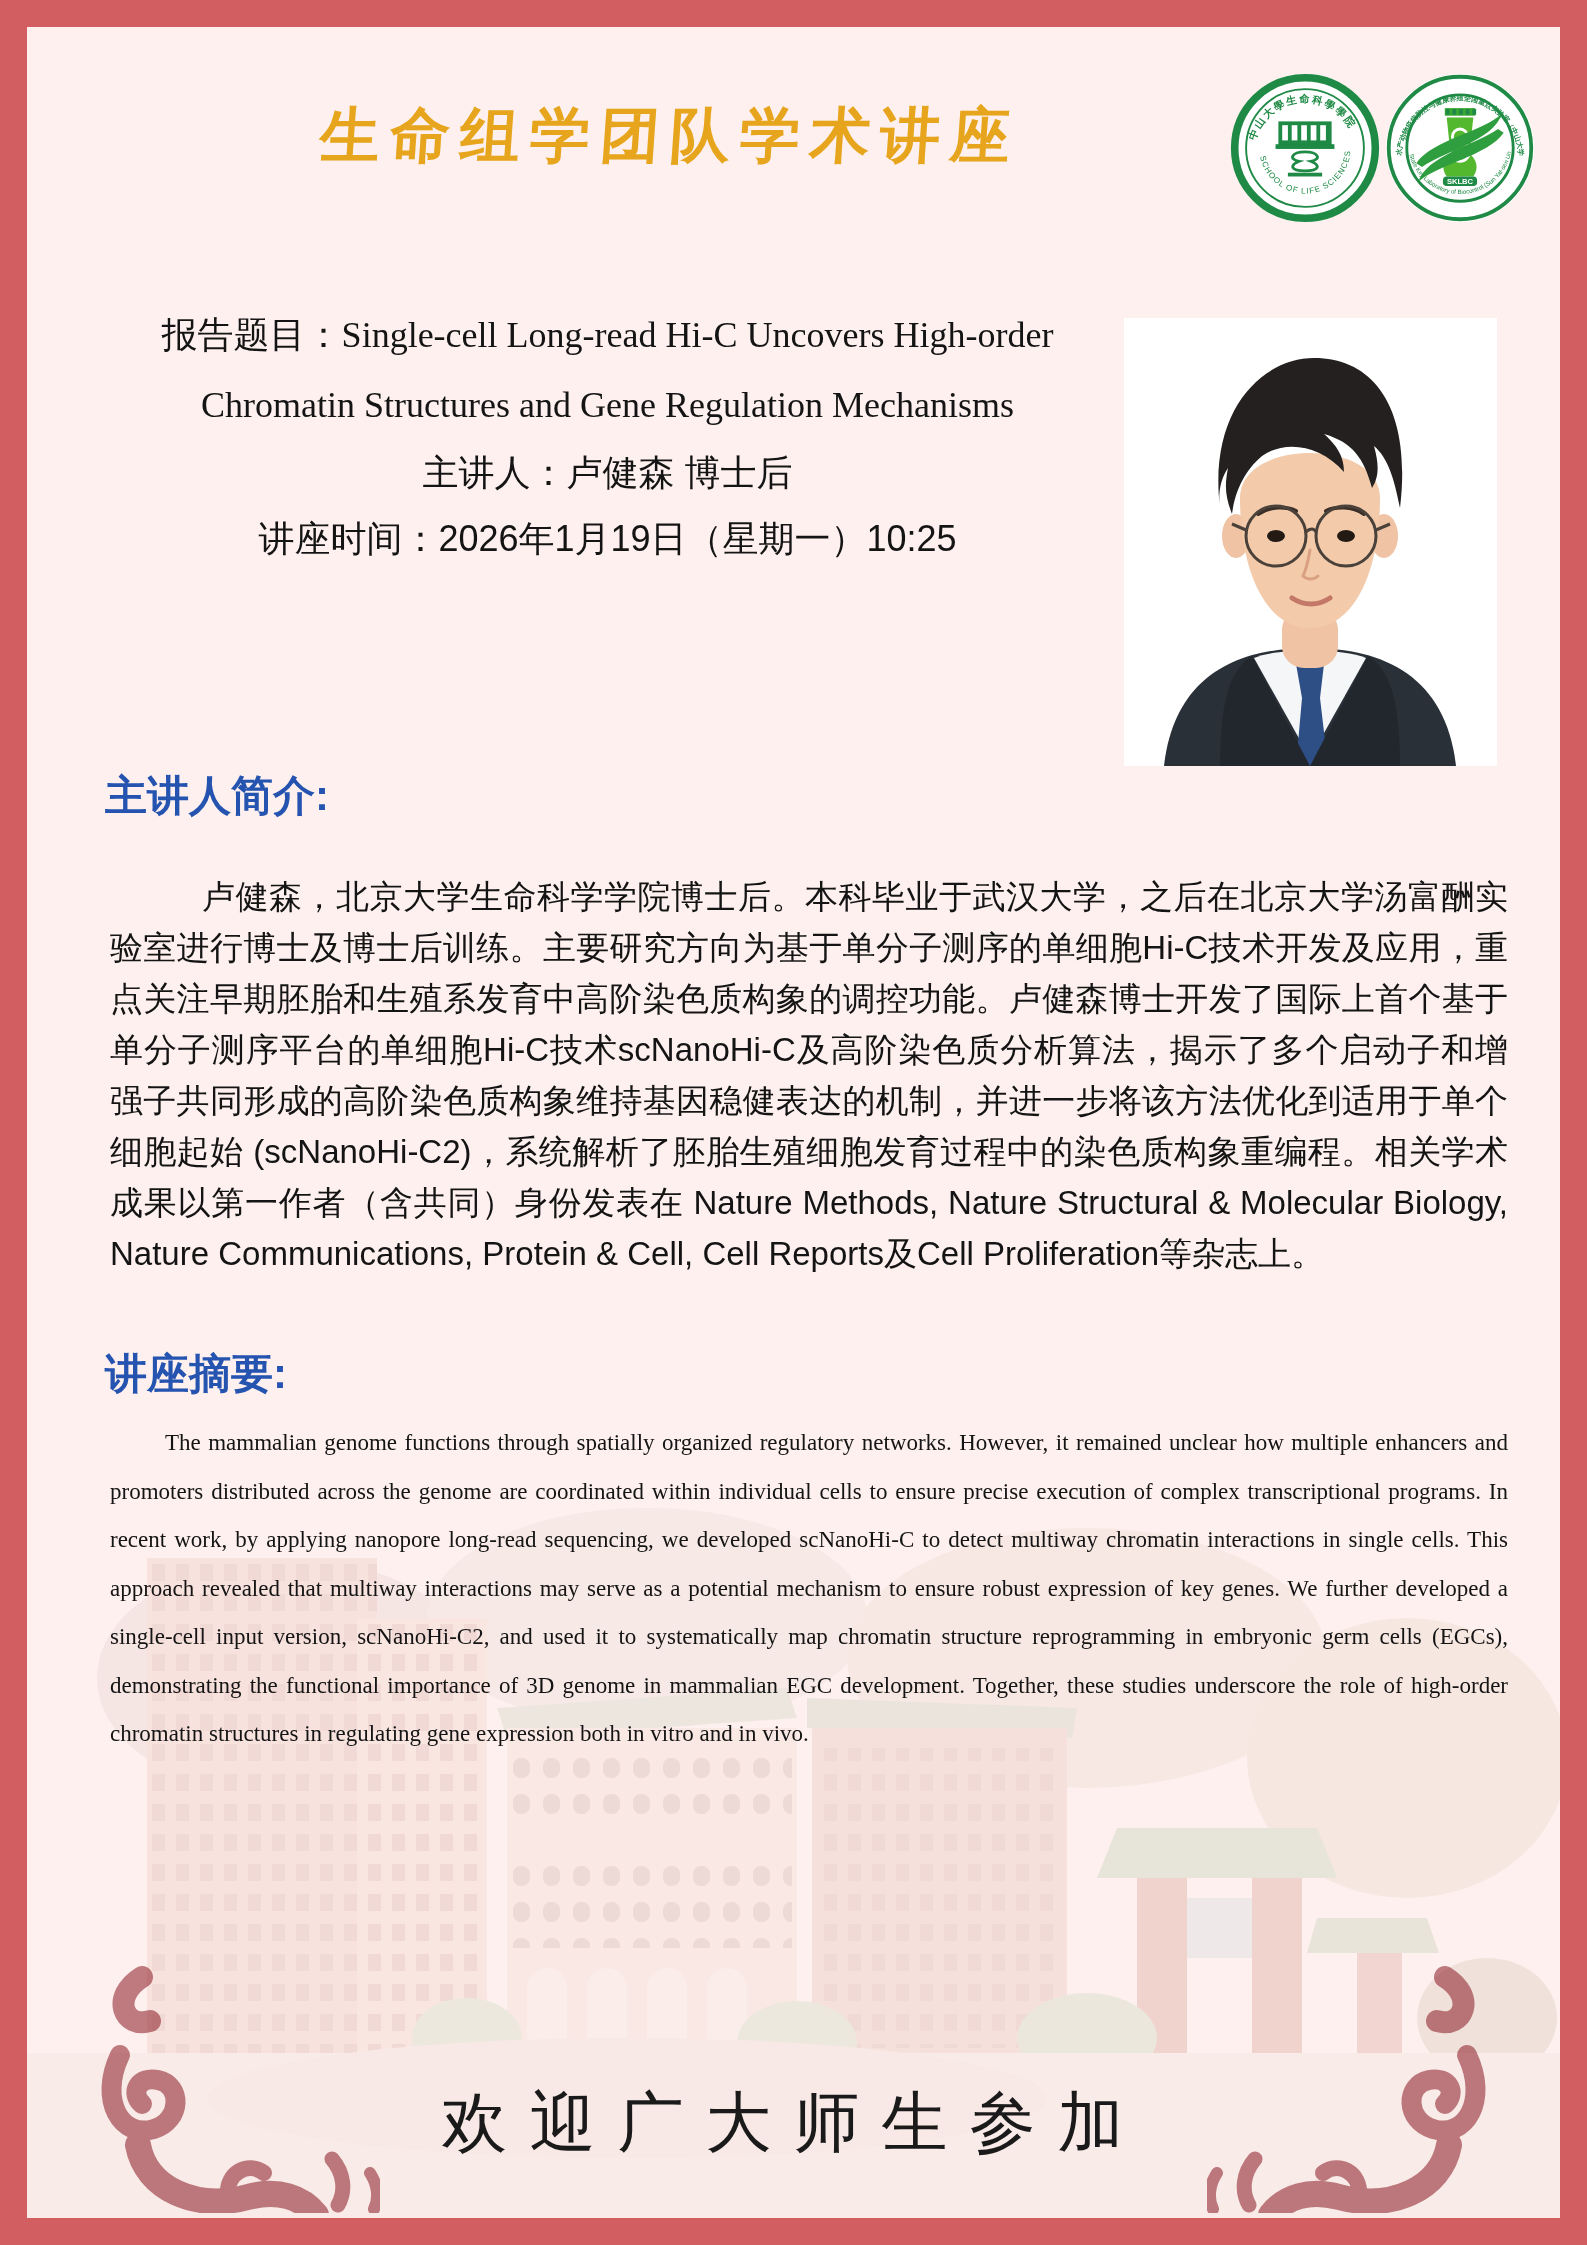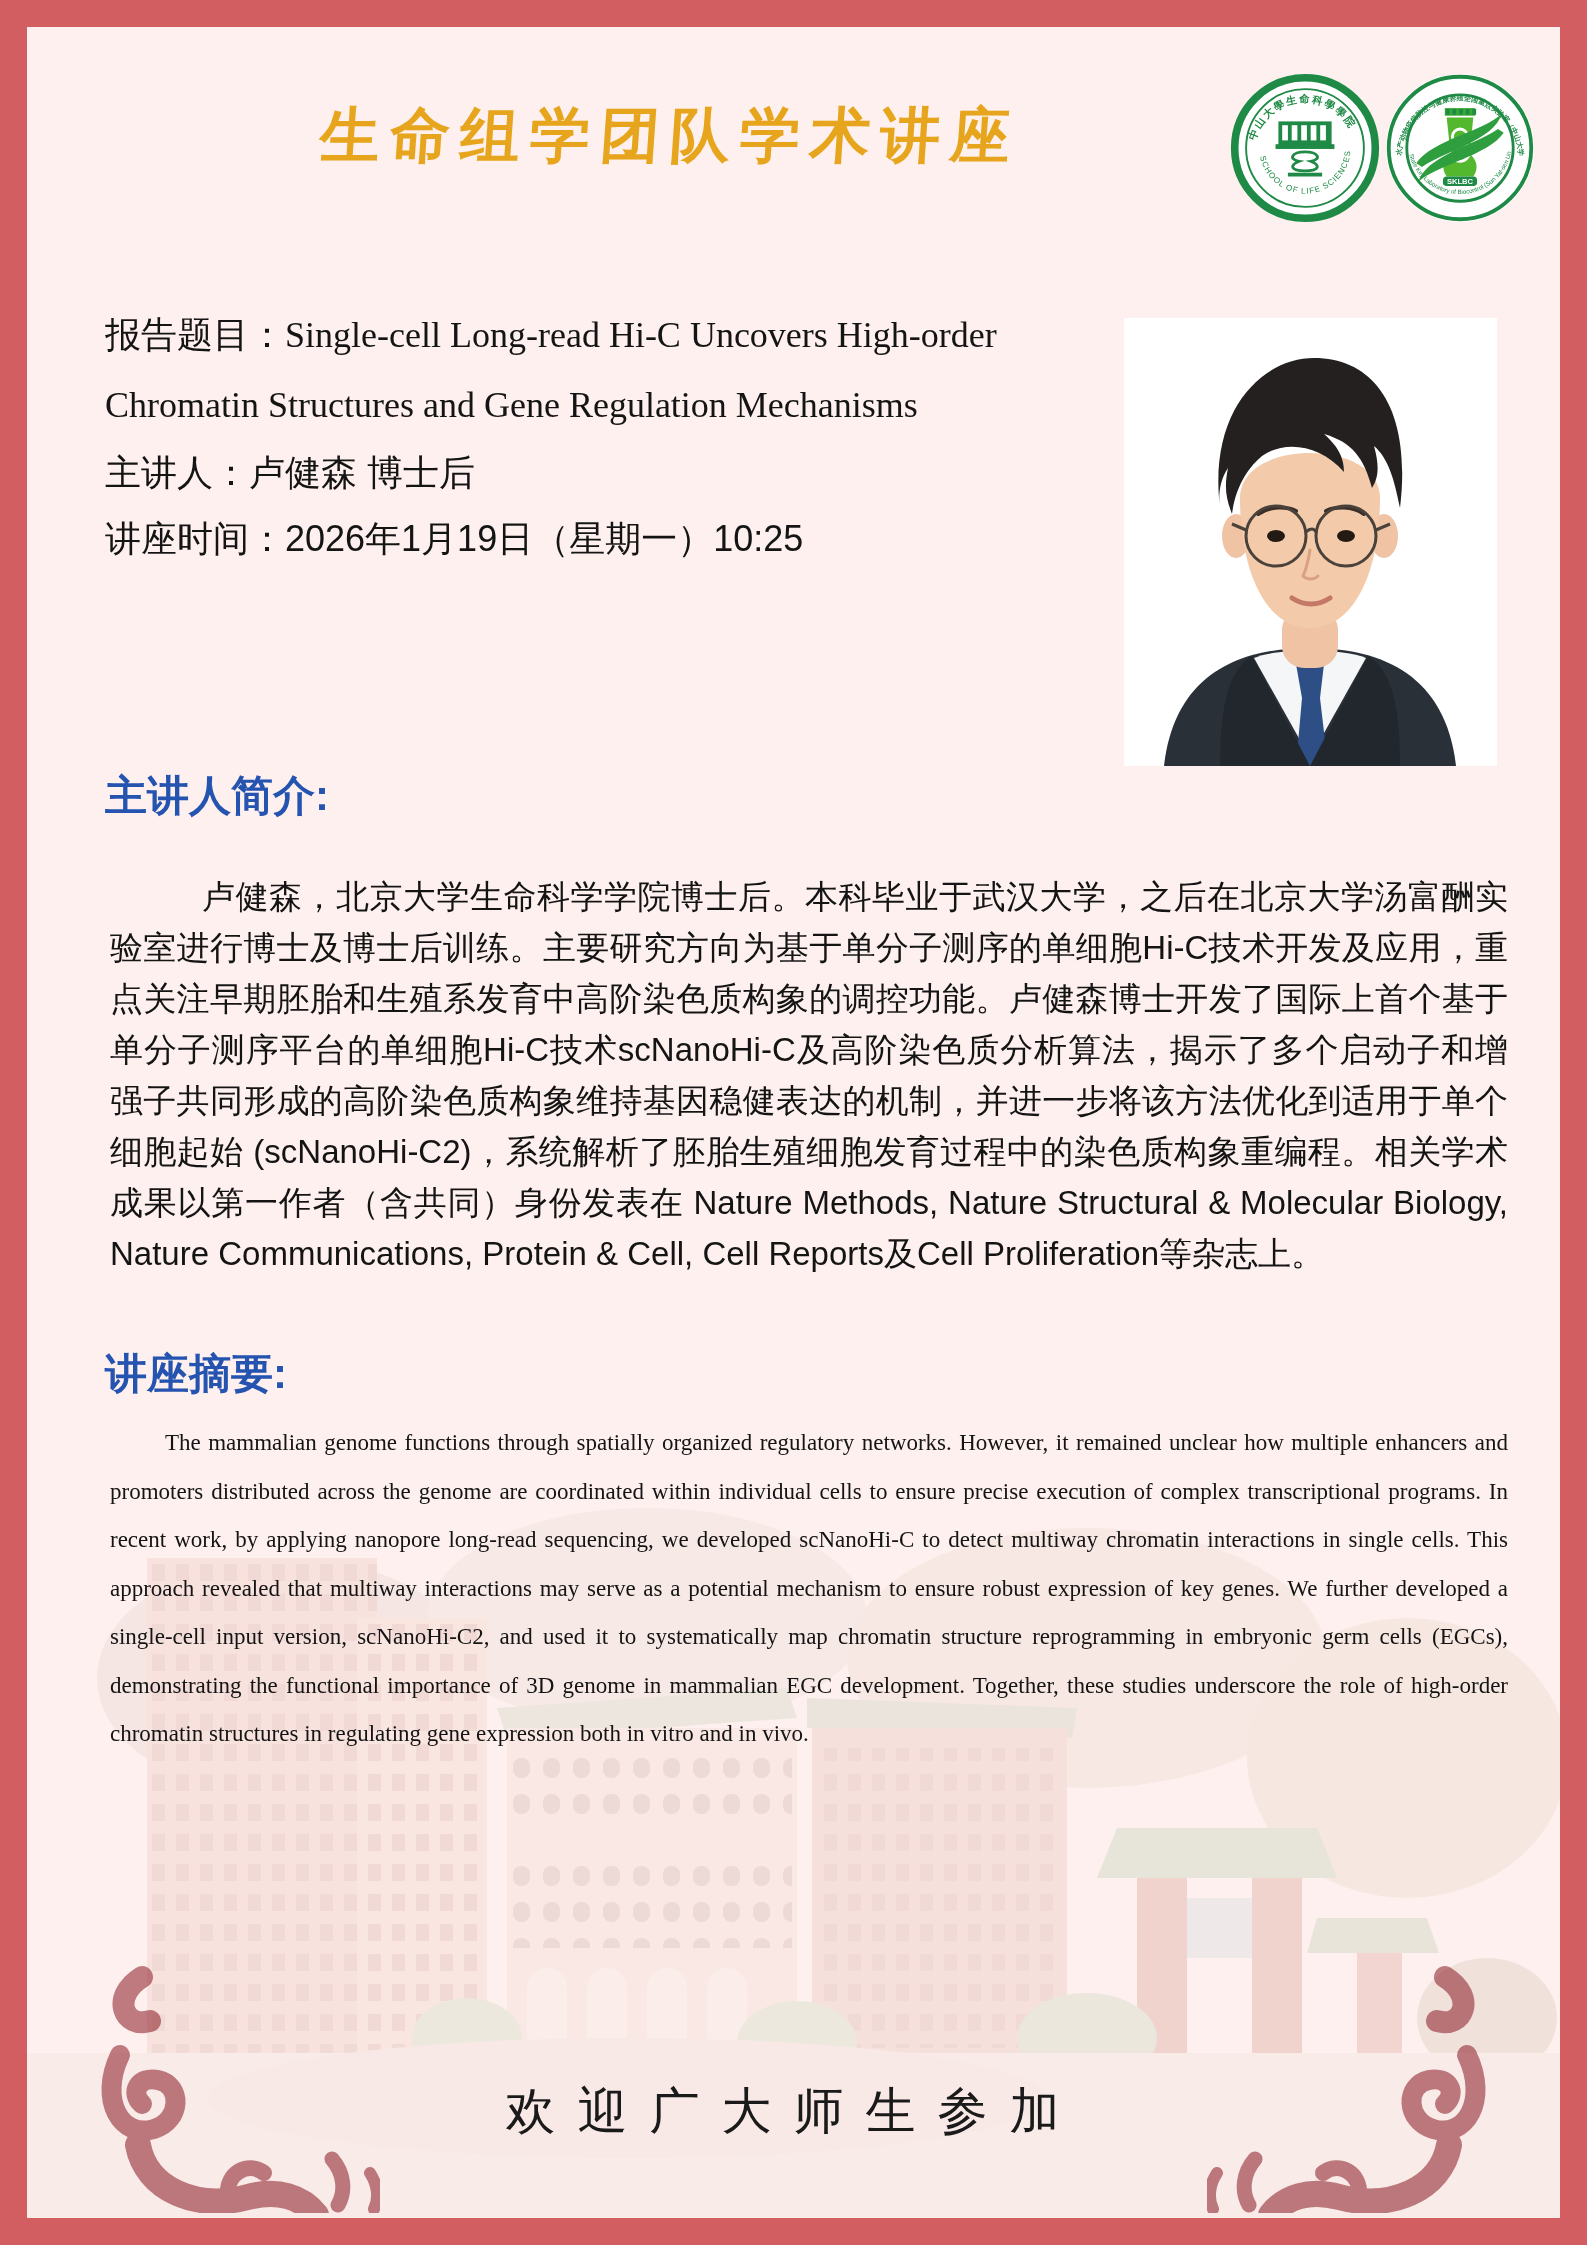--- a/index.html
+++ b/index.html
@@ -26,21 +26,21 @@
     color:#e6a51c;
     transform:skewX(-4deg);
   }
   
   .logo{position:absolute;top:72px;width:152px;height:152px;}
   .logo.l1{left:1229px;}
   .logo.l2{left:1384px;}
   
   .info{
     position:absolute;left:105px;top:300px;width:1005px;
-    font-size:36px;line-height:70px;
+    font-size:36px;line-height:70px;text-align:center;
   }
   .info p{margin:0;}
   .info .row{line-height:66px;}
   .lbl{font-family:"Liberation Sans",sans-serif;color:#141414;}
   .en-serif{font-family:"Liberation Serif","DejaVu Serif",serif;}
   
   .photo{
     position:absolute;left:1124px;top:318px;width:373px;height:448px;
     background:#ffffff;
     overflow:hidden;
@@ -67,21 +67,21 @@
   .abs-text{
     top:1404px;
     font-size:23px;line-height:48.5px;
     text-indent:55px;
     font-family:"Liberation Serif","DejaVu Serif",serif;
   }
   
   .footer{
     position:absolute;left:0;top:2078px;width:100%;
     text-align:center;
-    font-size:50px;letter-spacing:22px;
+    font-size:66px;letter-spacing:22px;
     color:#1a1a1a;font-weight:500;
   }
   
   .watermark{
     position:absolute;left:27px;bottom:27px;width:1533px;height:720px;
     pointer-events:none;
   }
   
   .flourish{position:absolute;bottom:32px;width:300px;height:250px;opacity:.55;}
   .flourish.fl-left{left:80px;}

